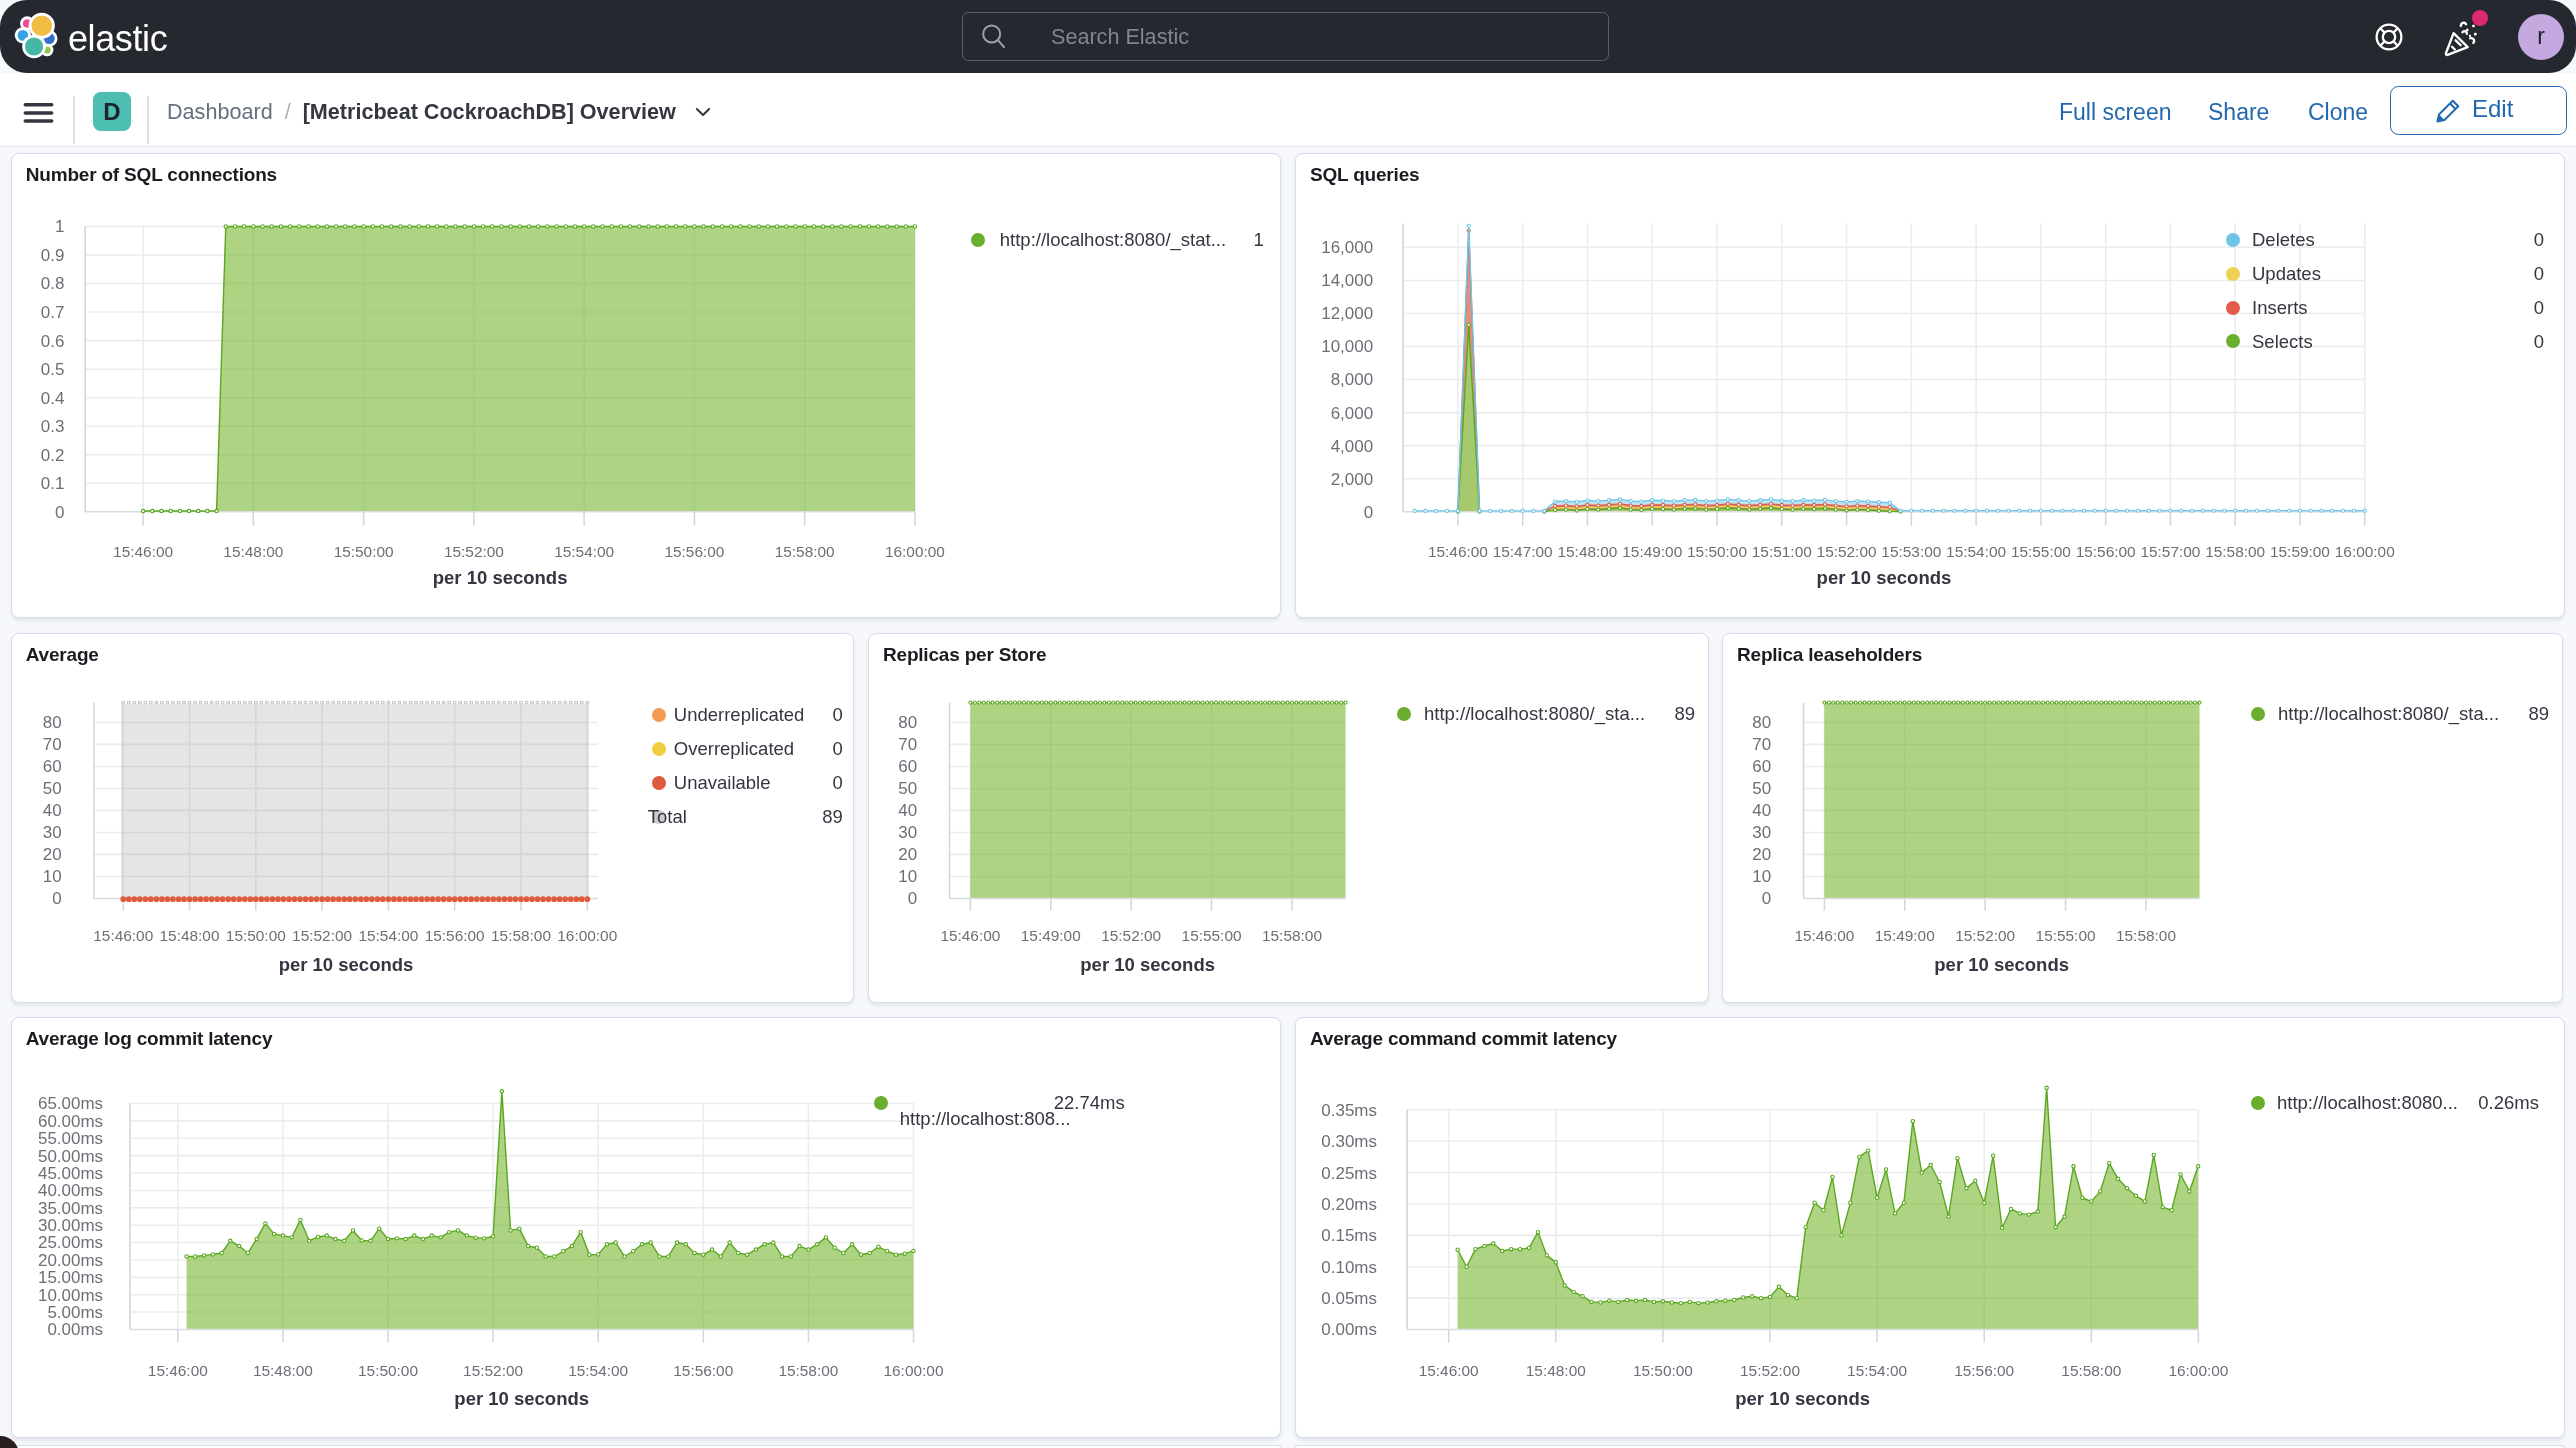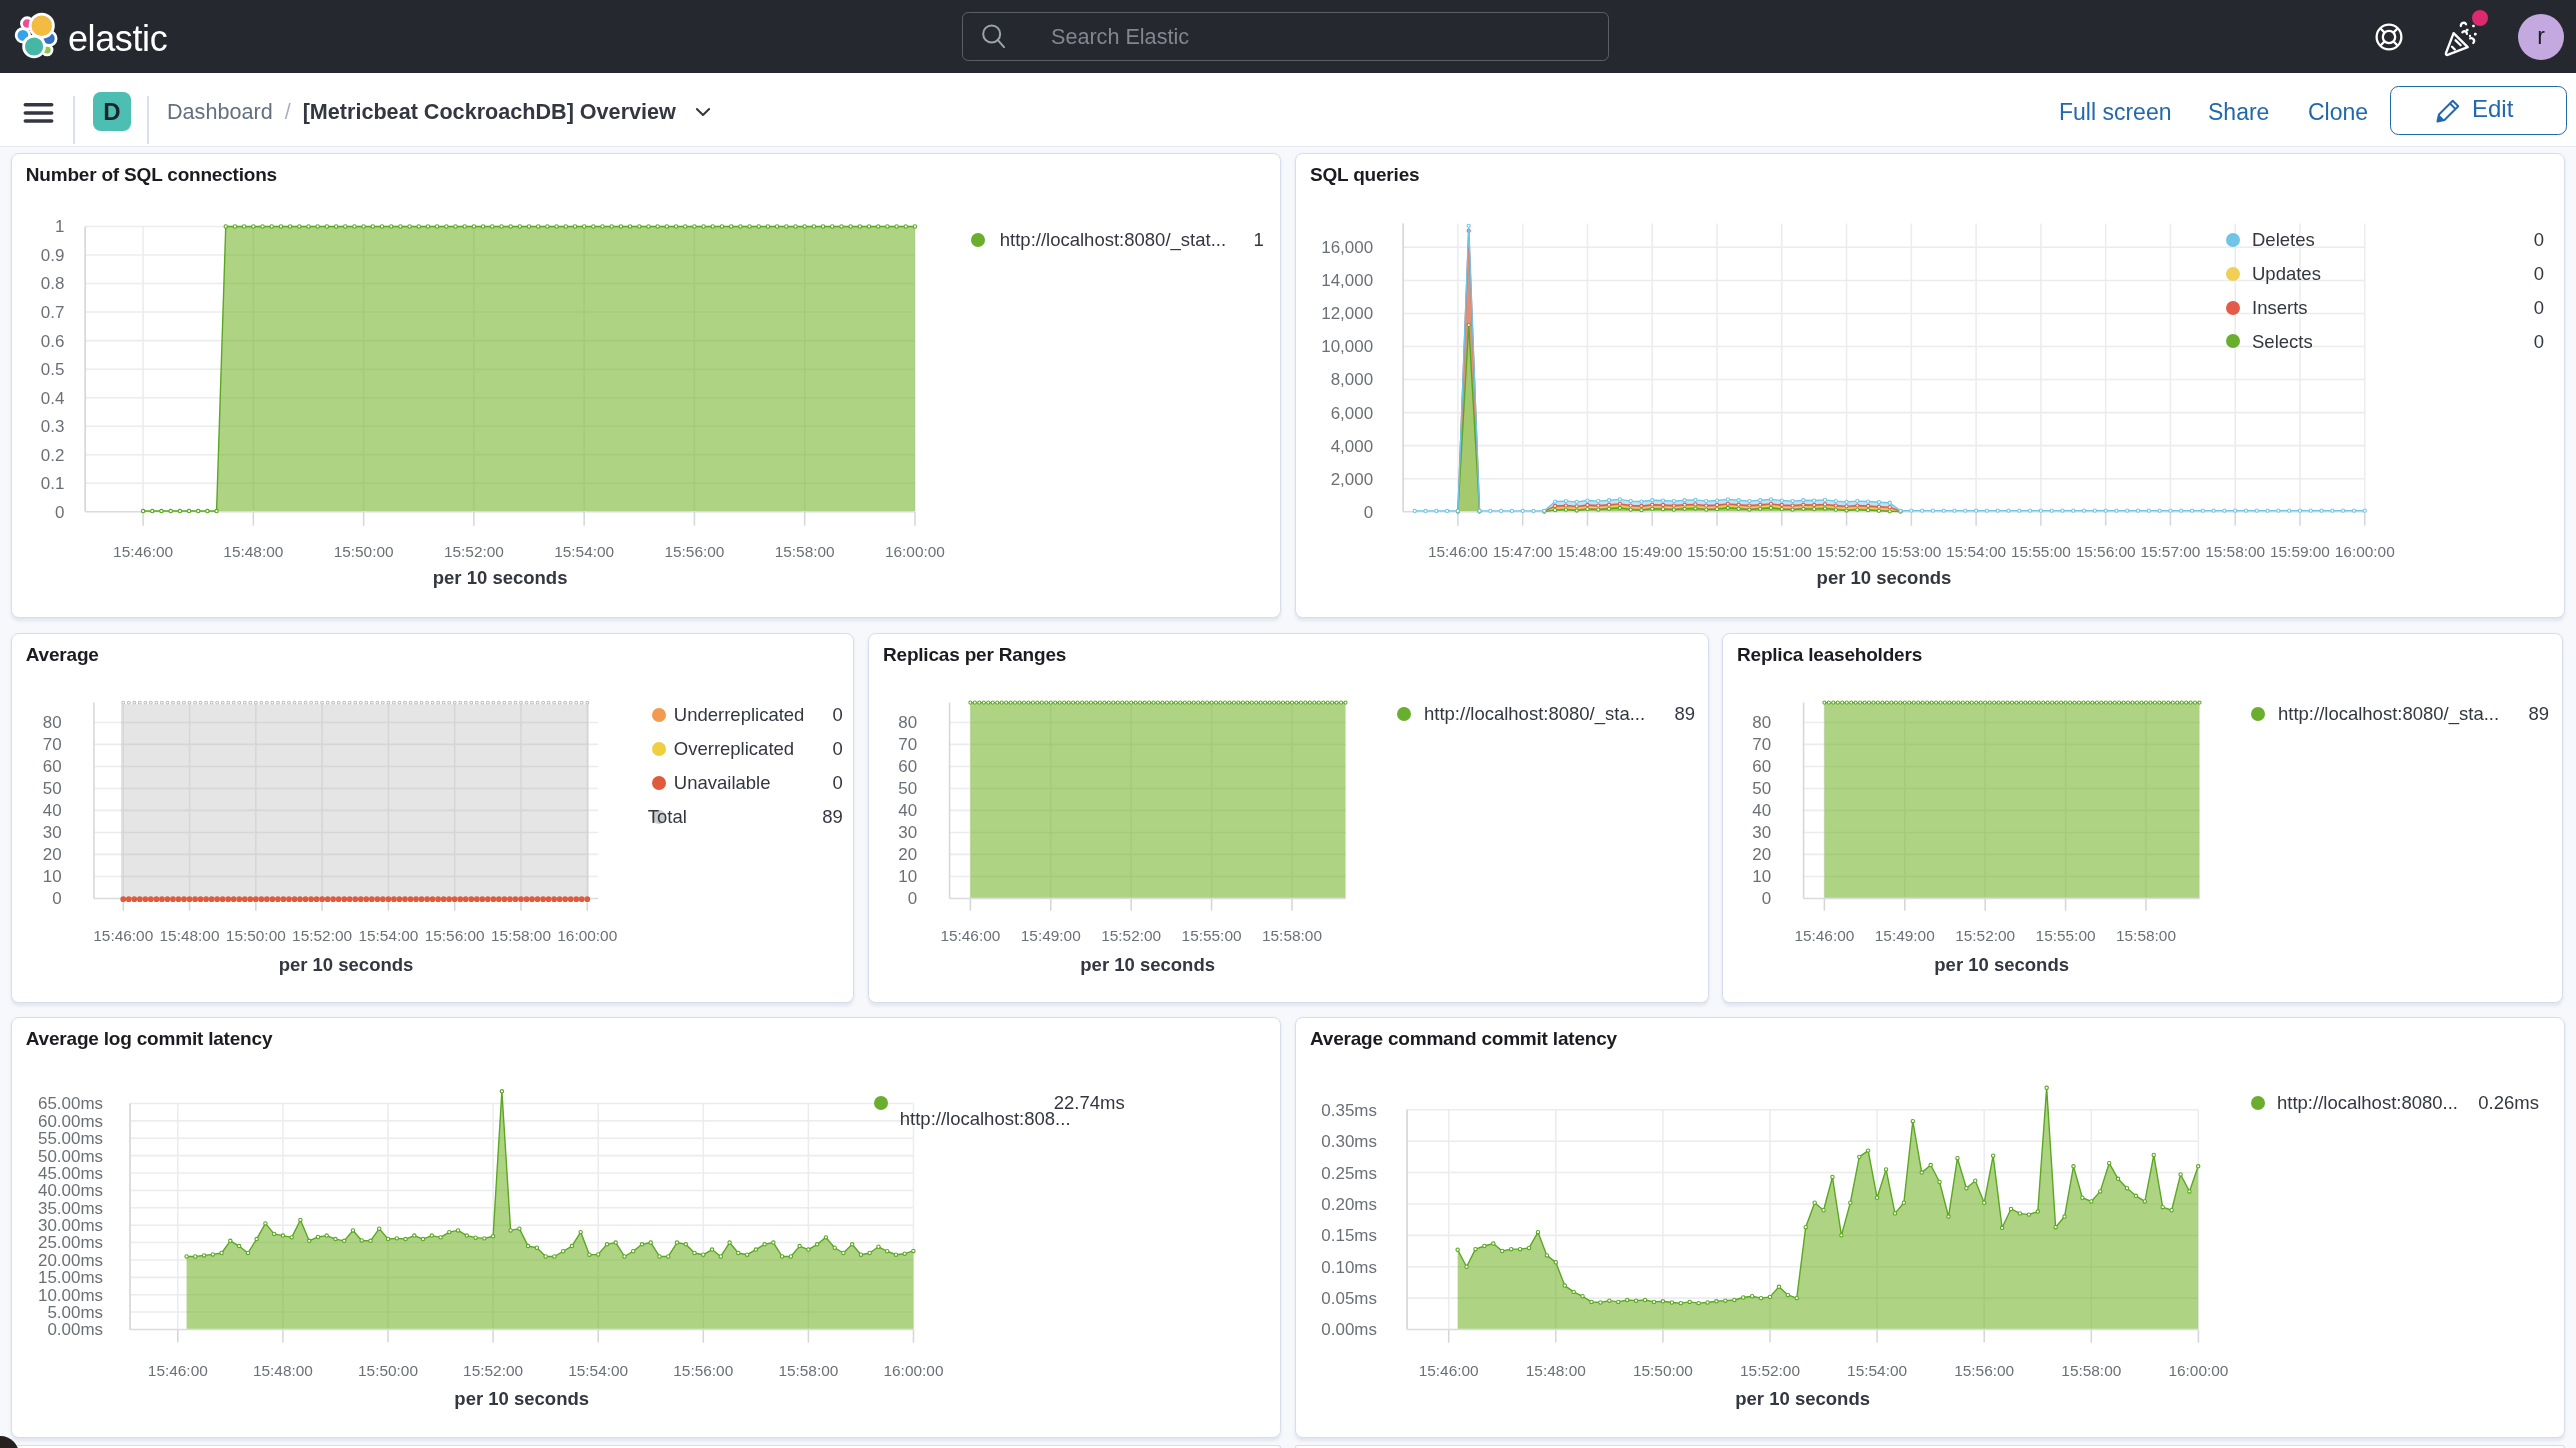--- a/index.html
+++ b/index.html
@@ -6,21 +6,21 @@
 .abs { position:absolute; }
 .panel { position:absolute; background:#fff; border:1.5px solid #d6dcea; border-radius:7.7px;
   box-shadow:0 2.3px 3.1px rgba(140,152,180,0.18); }
 .ptitle { position:absolute; left:14px; top:10px; font-size:19px; font-weight:bold;
   color:#1a1c21; letter-spacing:-0.2px; }
 .leg { position:absolute; font-size:18.5px; color:#343741; }
 .legdot { position:absolute; border-radius:50%; width:14px; height:14px; }
 svg { position:absolute; left:0; top:0; }
 svg text { font-family:"Liberation Sans", sans-serif; }
 </style></head><body>
-<div class="abs" style="left:0;top:0;width:2576px;height:73px;background:#25282f;">
+<div class="abs" style="left:0;top:0;width:2576px;height:73px;background:#25282f;border-radius:27px;">
     <svg width="85" height="73" viewBox="0 0 110 95">
 <g stroke="#fff" stroke-width="3.6">
 <circle cx="35.0" cy="30.5" r="7.4" fill="#ee4c9a"></circle>
 <circle cx="29.5" cy="46.0" r="8.8" fill="#35a3e8"></circle>
 <circle cx="61.0" cy="65.0" r="6.4" fill="#92c54d"></circle>
 <circle cx="63.5" cy="50.0" r="9.2" fill="#3370c8"></circle>
 <circle cx="54.0" cy="33.5" r="15.2" fill="#f2bc43"></circle>
 <circle cx="44.0" cy="60.5" r="13.6" fill="#45b7a4"></circle>
 </g>
     </svg>
@@ -874,21 +874,21 @@
       <circle cx="571.4" cy="89.0" r="2" fill="#fff" stroke="#5aa720" stroke-width="1.3"></circle>
       <circle cx="577.2" cy="89.0" r="2" fill="#fff" stroke="#5aa720" stroke-width="1.3"></circle>
       <circle cx="583.0" cy="89.0" r="2" fill="#fff" stroke="#5aa720" stroke-width="1.3"></circle>
       <circle cx="588.8" cy="89.0" r="2" fill="#fff" stroke="#5aa720" stroke-width="1.3"></circle>
       <circle cx="594.6" cy="89.0" r="2" fill="#fff" stroke="#5aa720" stroke-width="1.3"></circle>
       <circle cx="600.3" cy="89.0" r="2" fill="#fff" stroke="#5aa720" stroke-width="1.3"></circle>
       <circle cx="606.1" cy="89.0" r="2" fill="#fff" stroke="#5aa720" stroke-width="1.3"></circle>
       <circle cx="611.9" cy="89.0" r="2" fill="#fff" stroke="#5aa720" stroke-width="1.3"></circle>
       <circle cx="617.7" cy="89.0" r="2" fill="#fff" stroke="#5aa720" stroke-width="1.3"></circle>
     </svg>
-    <div class="ptitle">Replicas per Ranges</div>
+    <div class="ptitle">Replicas per Store</div>
     <div class="legdot" style="left:528px;top:73px;background:#69ae2c;"></div>
     <div class="leg" style="left:555px;top:69px;">http://localhost:8080/_sta...</div>
     <div class="leg" style="left:625px;top:69px;width:201px;text-align:right;">89</div>
   </div>
 <div class="panel" style="left:1722px;top:633px;width:841px;height:370px;">
     <svg width="841" height="370" viewBox="0 0 1090 480">
       <line x1="104.0" y1="314.5" x2="618.0" y2="314.5" stroke="#ebecee" stroke-width="2"></line>
       <line x1="104.0" y1="285.9" x2="618.0" y2="285.9" stroke="#ebecee" stroke-width="2"></line>
       <line x1="104.0" y1="257.4" x2="618.0" y2="257.4" stroke="#ebecee" stroke-width="2"></line>
       <line x1="104.0" y1="228.8" x2="618.0" y2="228.8" stroke="#ebecee" stroke-width="2"></line>

